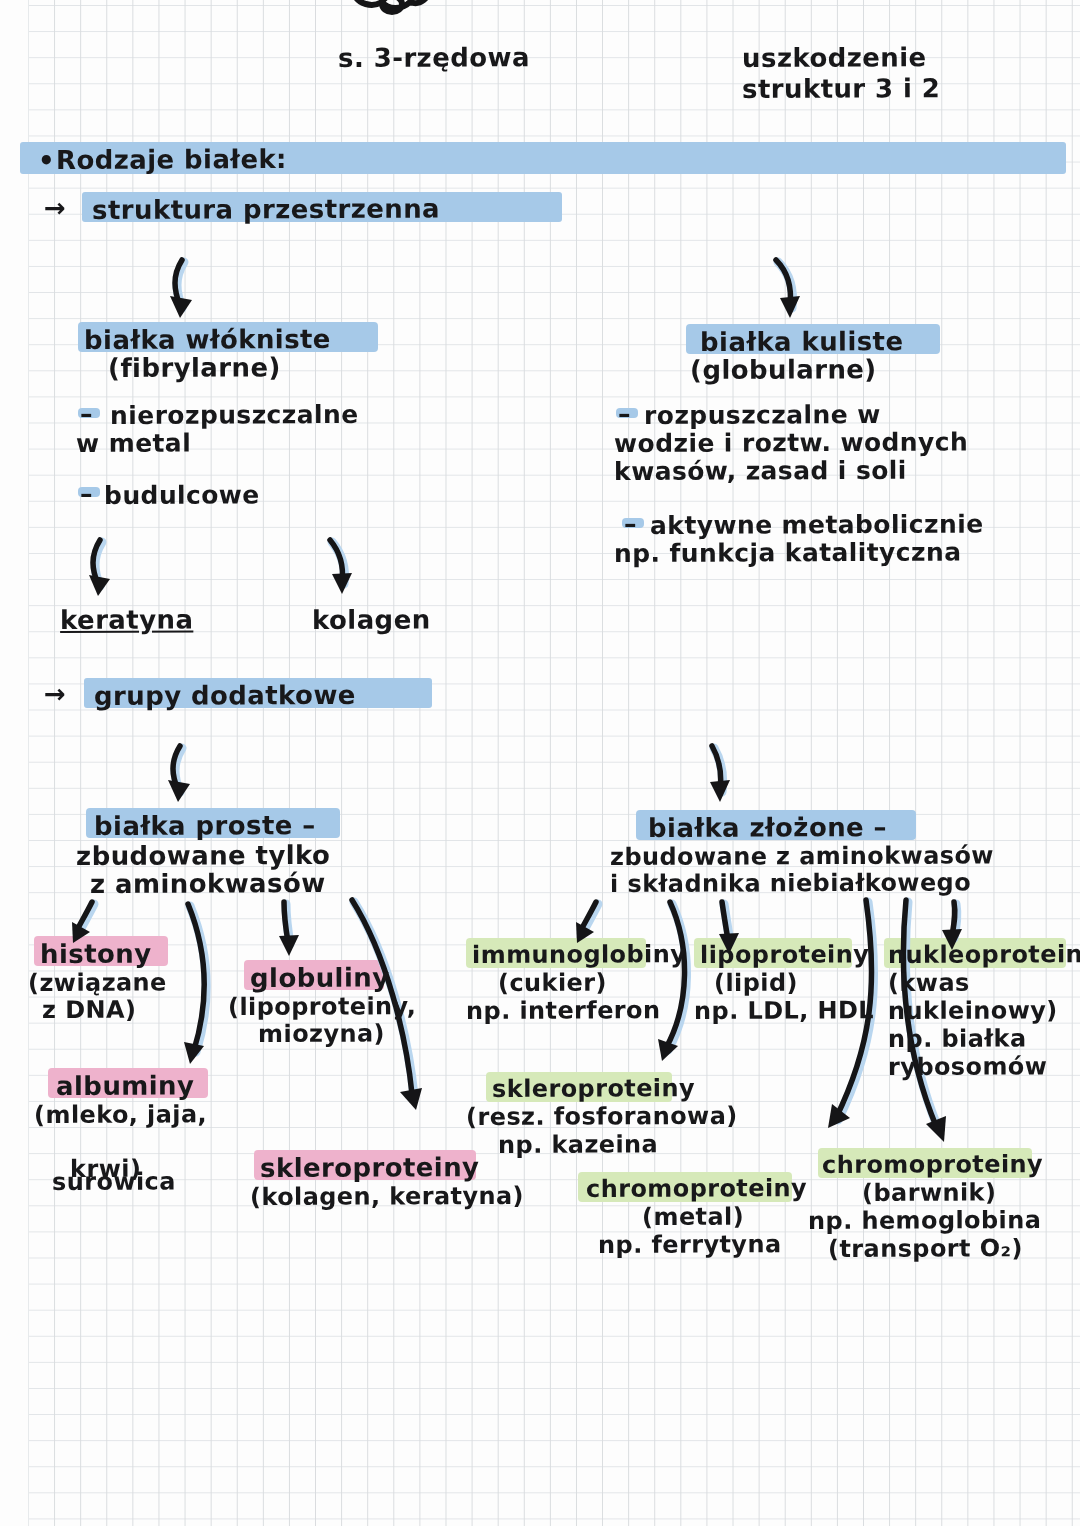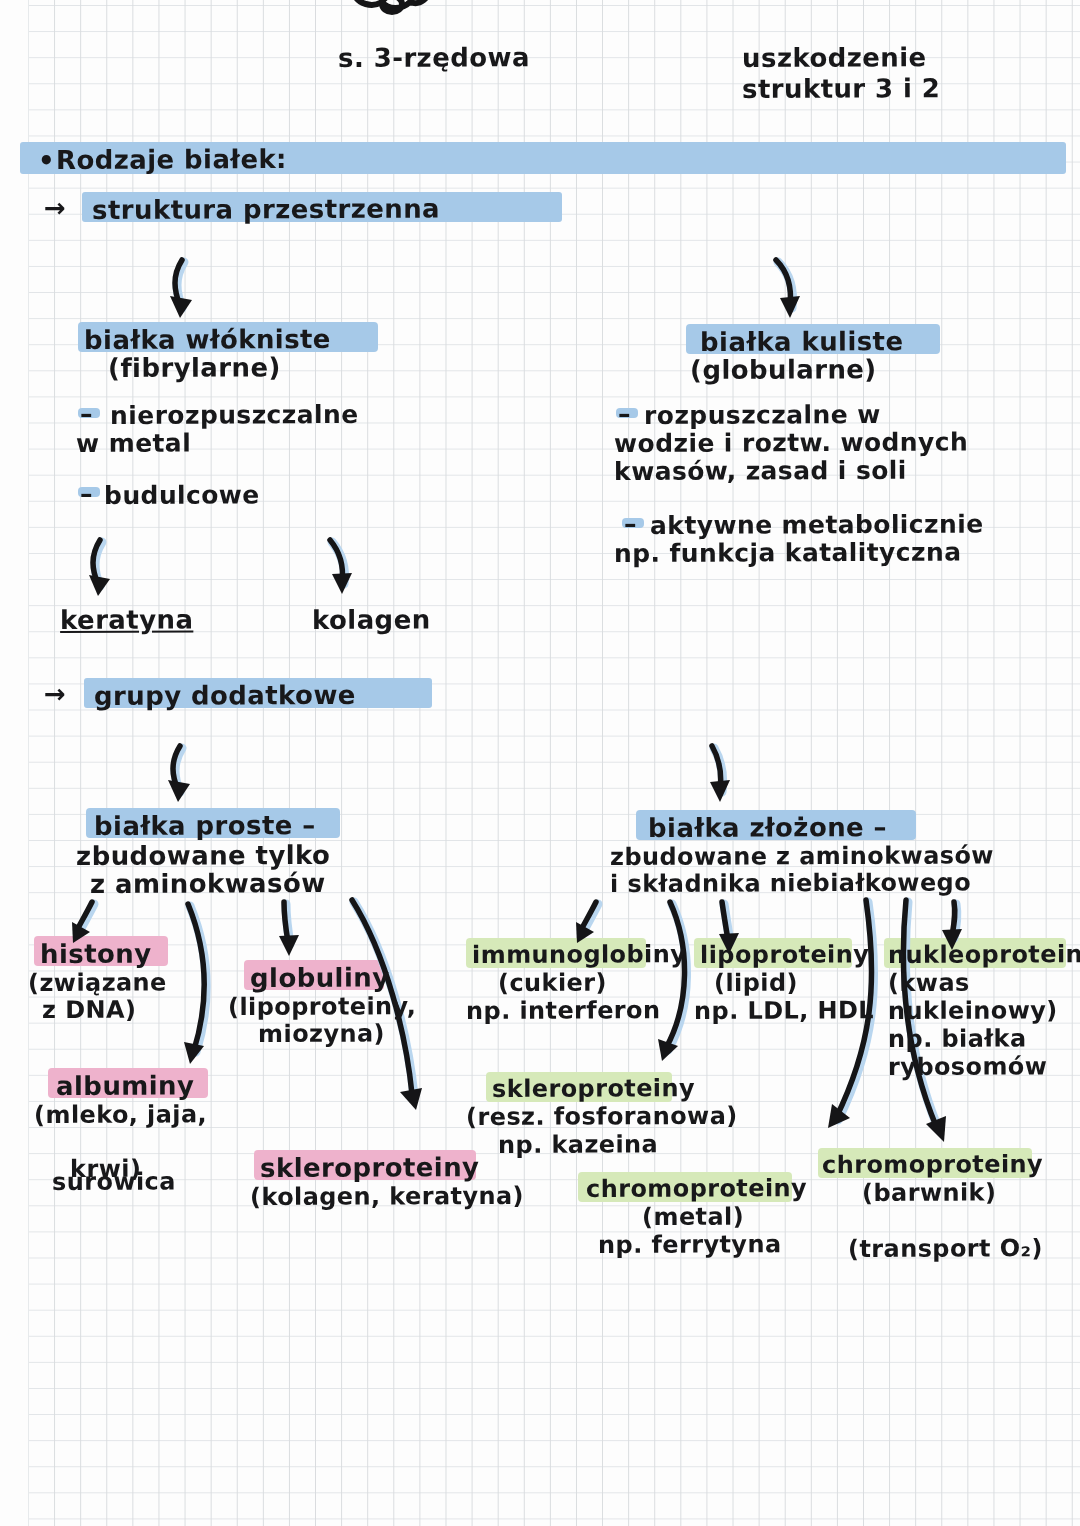--- a/index.html
+++ b/index.html
@@ -323,15 +323,16 @@
   <div class="hw s24 txt w3" style="left:498px;top:1130px;">np. kazeina</div>
 
   <div class="hl hl-green" style="left:578px;top:1172px;width:214px;height:30px;"></div>
   <div class="hw s24 txt w3" style="left:586px;top:1174px;">chromoproteiny</div>
   <div class="hw s24 txt w3" style="left:642px;top:1202px;">(metal)</div>
   <div class="hw s24 txt w3" style="left:598px;top:1230px;">np. ferrytyna</div>
 
   <div class="hl hl-green" style="left:818px;top:1148px;width:214px;height:30px;"></div>
   <div class="hw s24 txt w3" style="left:822px;top:1150px;">chromoproteiny</div>
   <div class="hw s24 txt w3" style="left:862px;top:1178px;">(barwnik)</div>
-  <div class="hw s24 txt w3" style="left:848px;top:1234px;text-align:center;">(transport O₂)</div>
+  <div class="hw s24 txt w3" style="left:808px;top:1206px;">np. hemoglobina</div>
+  <div class="hw s24 txt w3" style="left:828px;top:1234px;text-align:center;">(transport O₂)</div>
 
 </div>
 
 </body></html>

